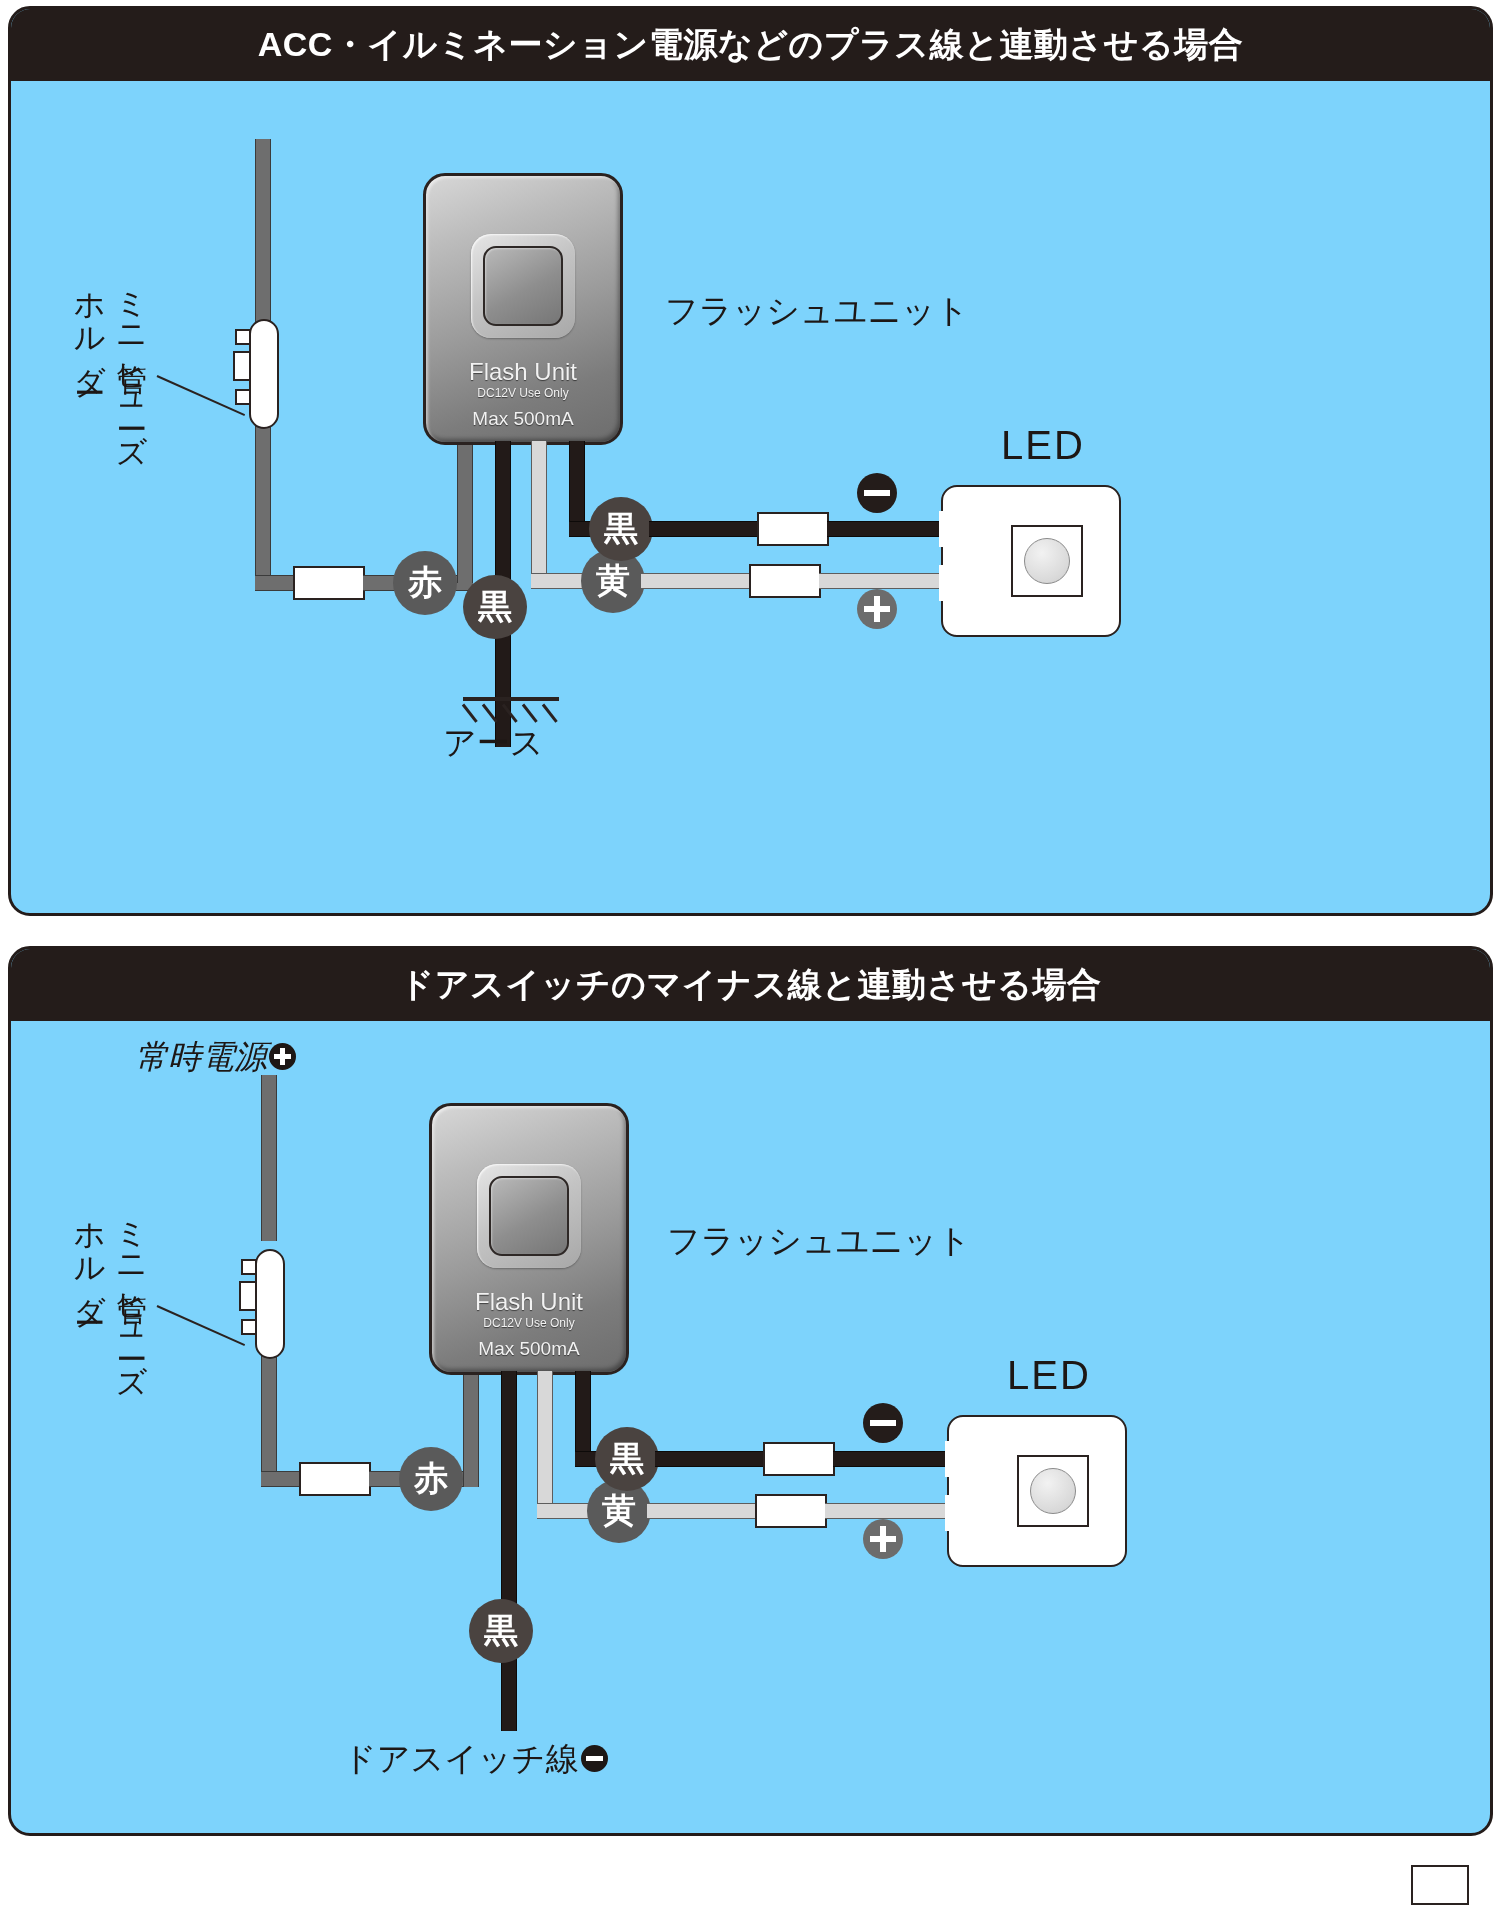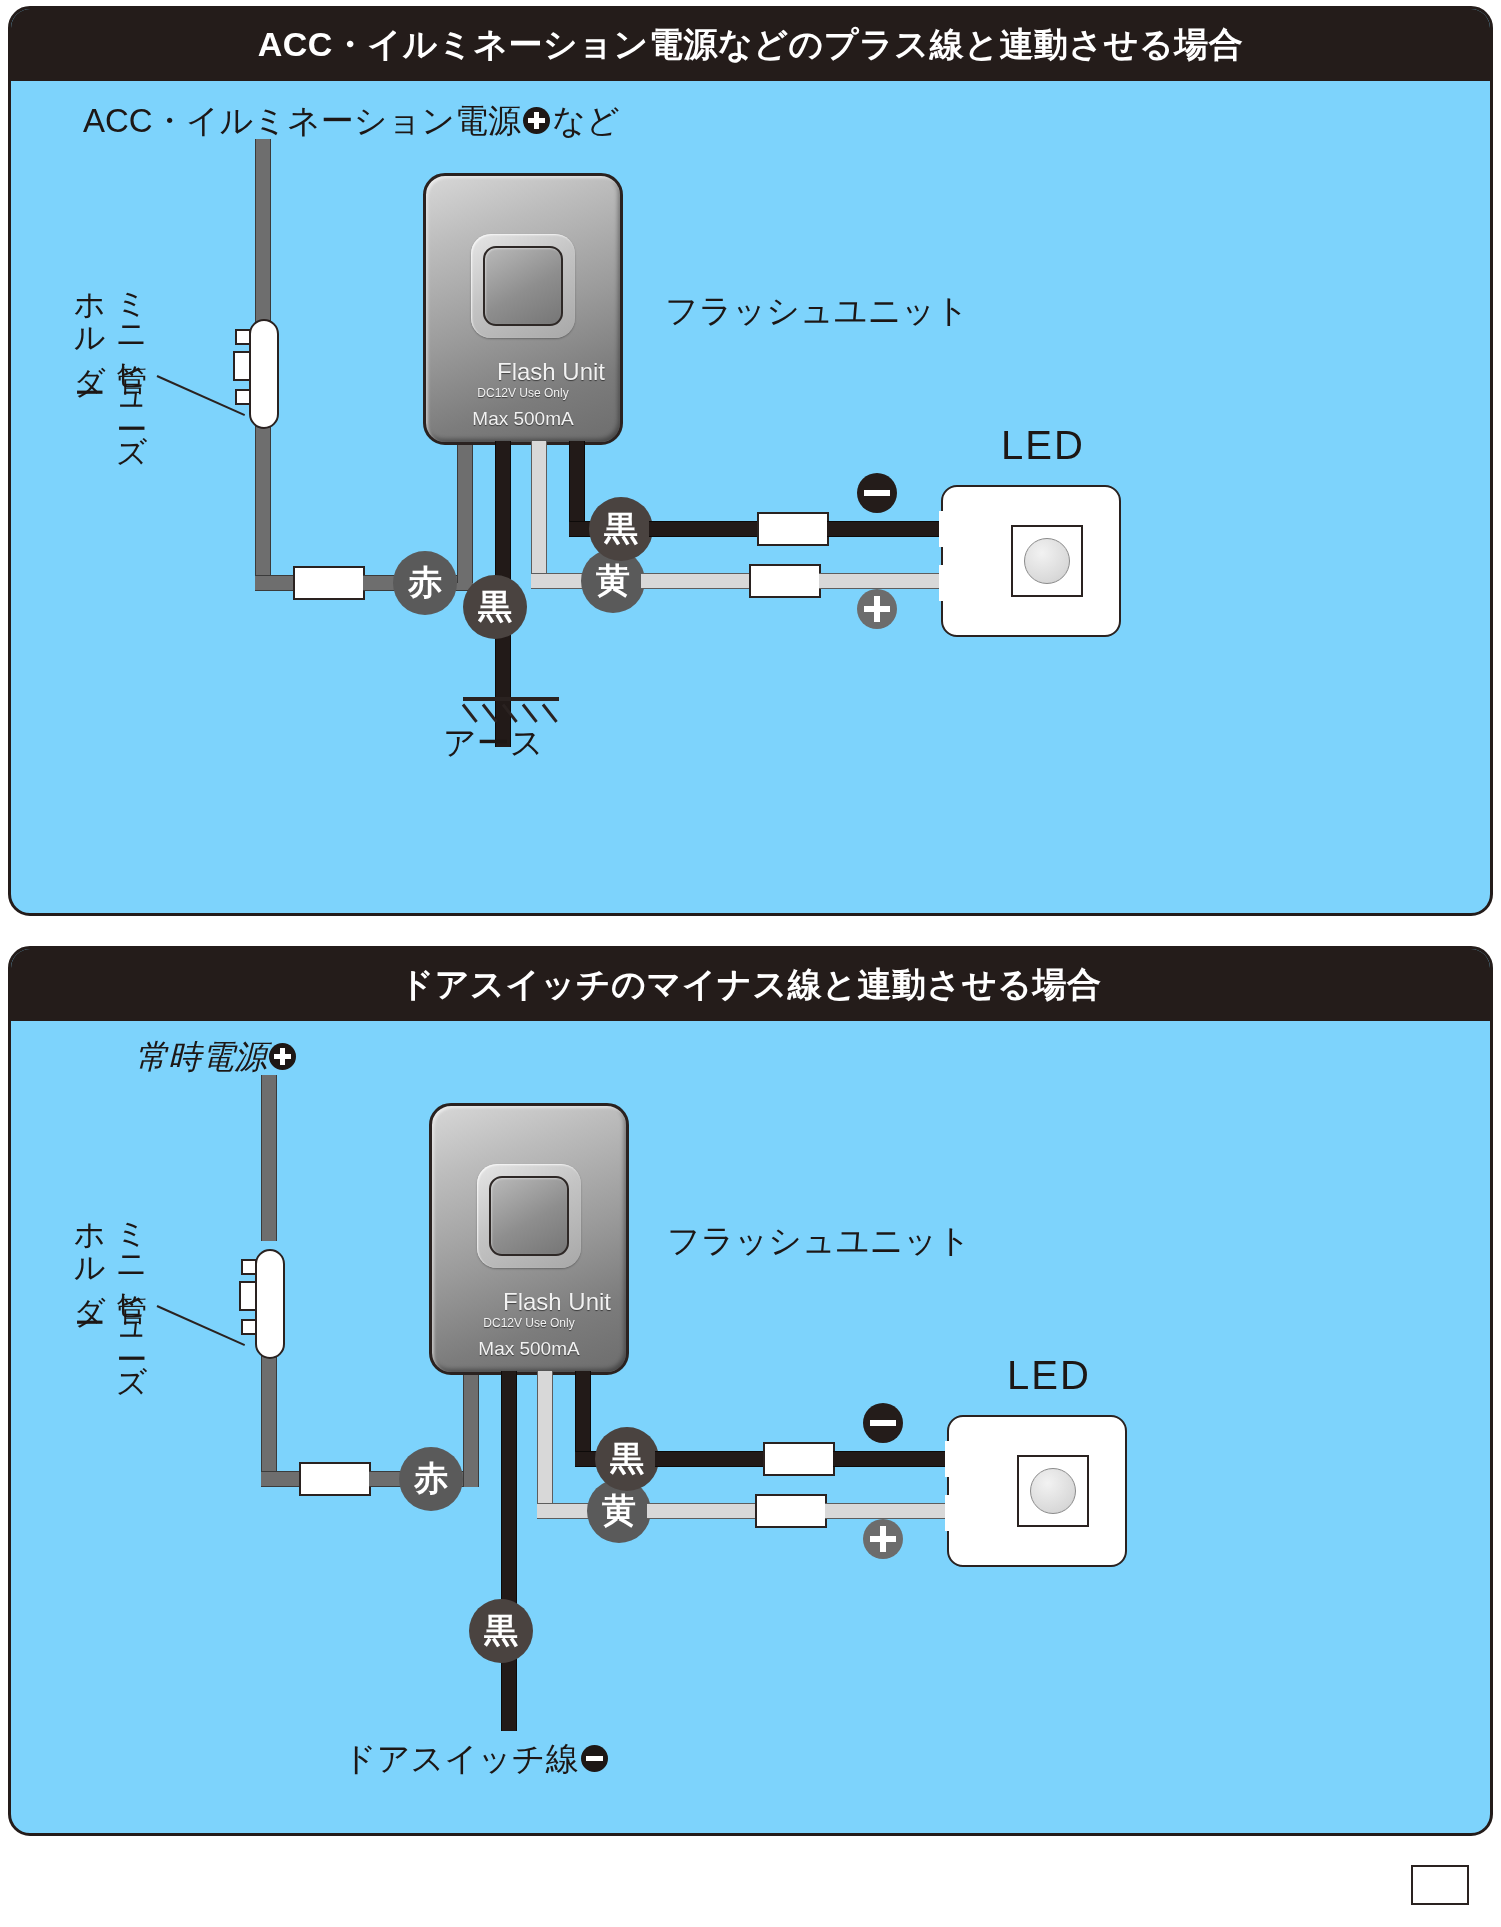--- a/index.html
+++ b/index.html
@@ -68,21 +68,21 @@
     position:absolute;left:50%;top:50%;transform:translate(-50%,-50%);
     border-radius:13px;border:2px solid #2e2826;
     background:linear-gradient(150deg,#b9b9b9,#8e8e8e 55%,#767676);
     box-shadow:inset 1px 1px 2px rgba(255,255,255,.4);
   }
   .fu-text{
     position:absolute;left:0;width:100%;text-align:center;
     color:#f2f2f2;text-shadow:0 1px 1px rgba(0,0,0,.55);
     font-family:"Liberation Sans","DejaVu Sans",sans-serif;
   }
-  .fu-t1{font-size:24px;padding-left:28px;}
+  .fu-t1{font-size:24px;}
   .fu-t2{font-size:12px;}
   .fu-t3{font-size:19px;}
 
   
   .fuse{
     position:absolute;background:#ffffff;border:2.5px solid #2a2220;
     border-radius:20px;box-sizing:border-box;
   }
   .fuse-tab{position:absolute;background:#fff;border:2.5px solid #2a2220;box-sizing:border-box;}
   .leader{position:absolute;height:0;border-top:2.5px solid #2a2220;transform-origin:left center;}
@@ -156,23 +156,20 @@
 <body>
 
 <div class="panel" id="panel-acc">
 
   <div class="panel-header">
     <span>ACC・イルミネーション電源などのプラス線と連動させる場合</span>
   </div>
 
   <div class="stage">
 
-    <div class="lbl lbl-src" style="left:72px;top:18px;">
-      <span>ACC・イルミネーション電源</span><span class="inline-plus"></span><span>など</span>
-    </div>
 
     <div class="vtext" style="left:104px;top:190px;height:230px;">ミニ管ヒューズ</div>
     <div class="vtext" style="left:62px;top:190px;height:160px;">ホルダー</div>
 
     <div class="leader" style="left:146px;top:294px;width:96px;transform:rotate(24deg);"></div>
 
     <div class="w w-red" style="left:244px;top:58px;width:16px;height:420px;"></div>
 
     <div class="w w-red" style="left:244px;top:470px;width:16px;height:40px;"></div>
 

